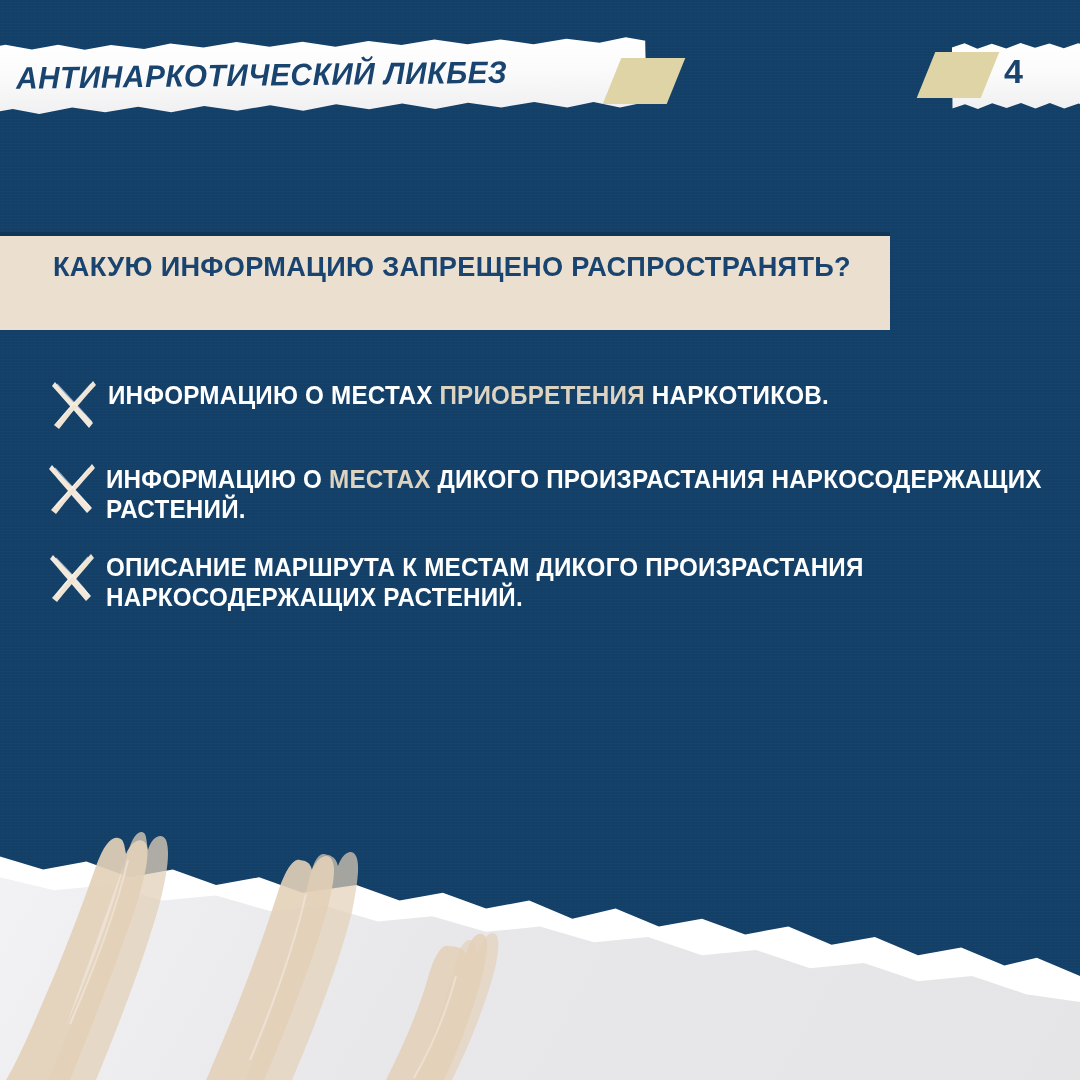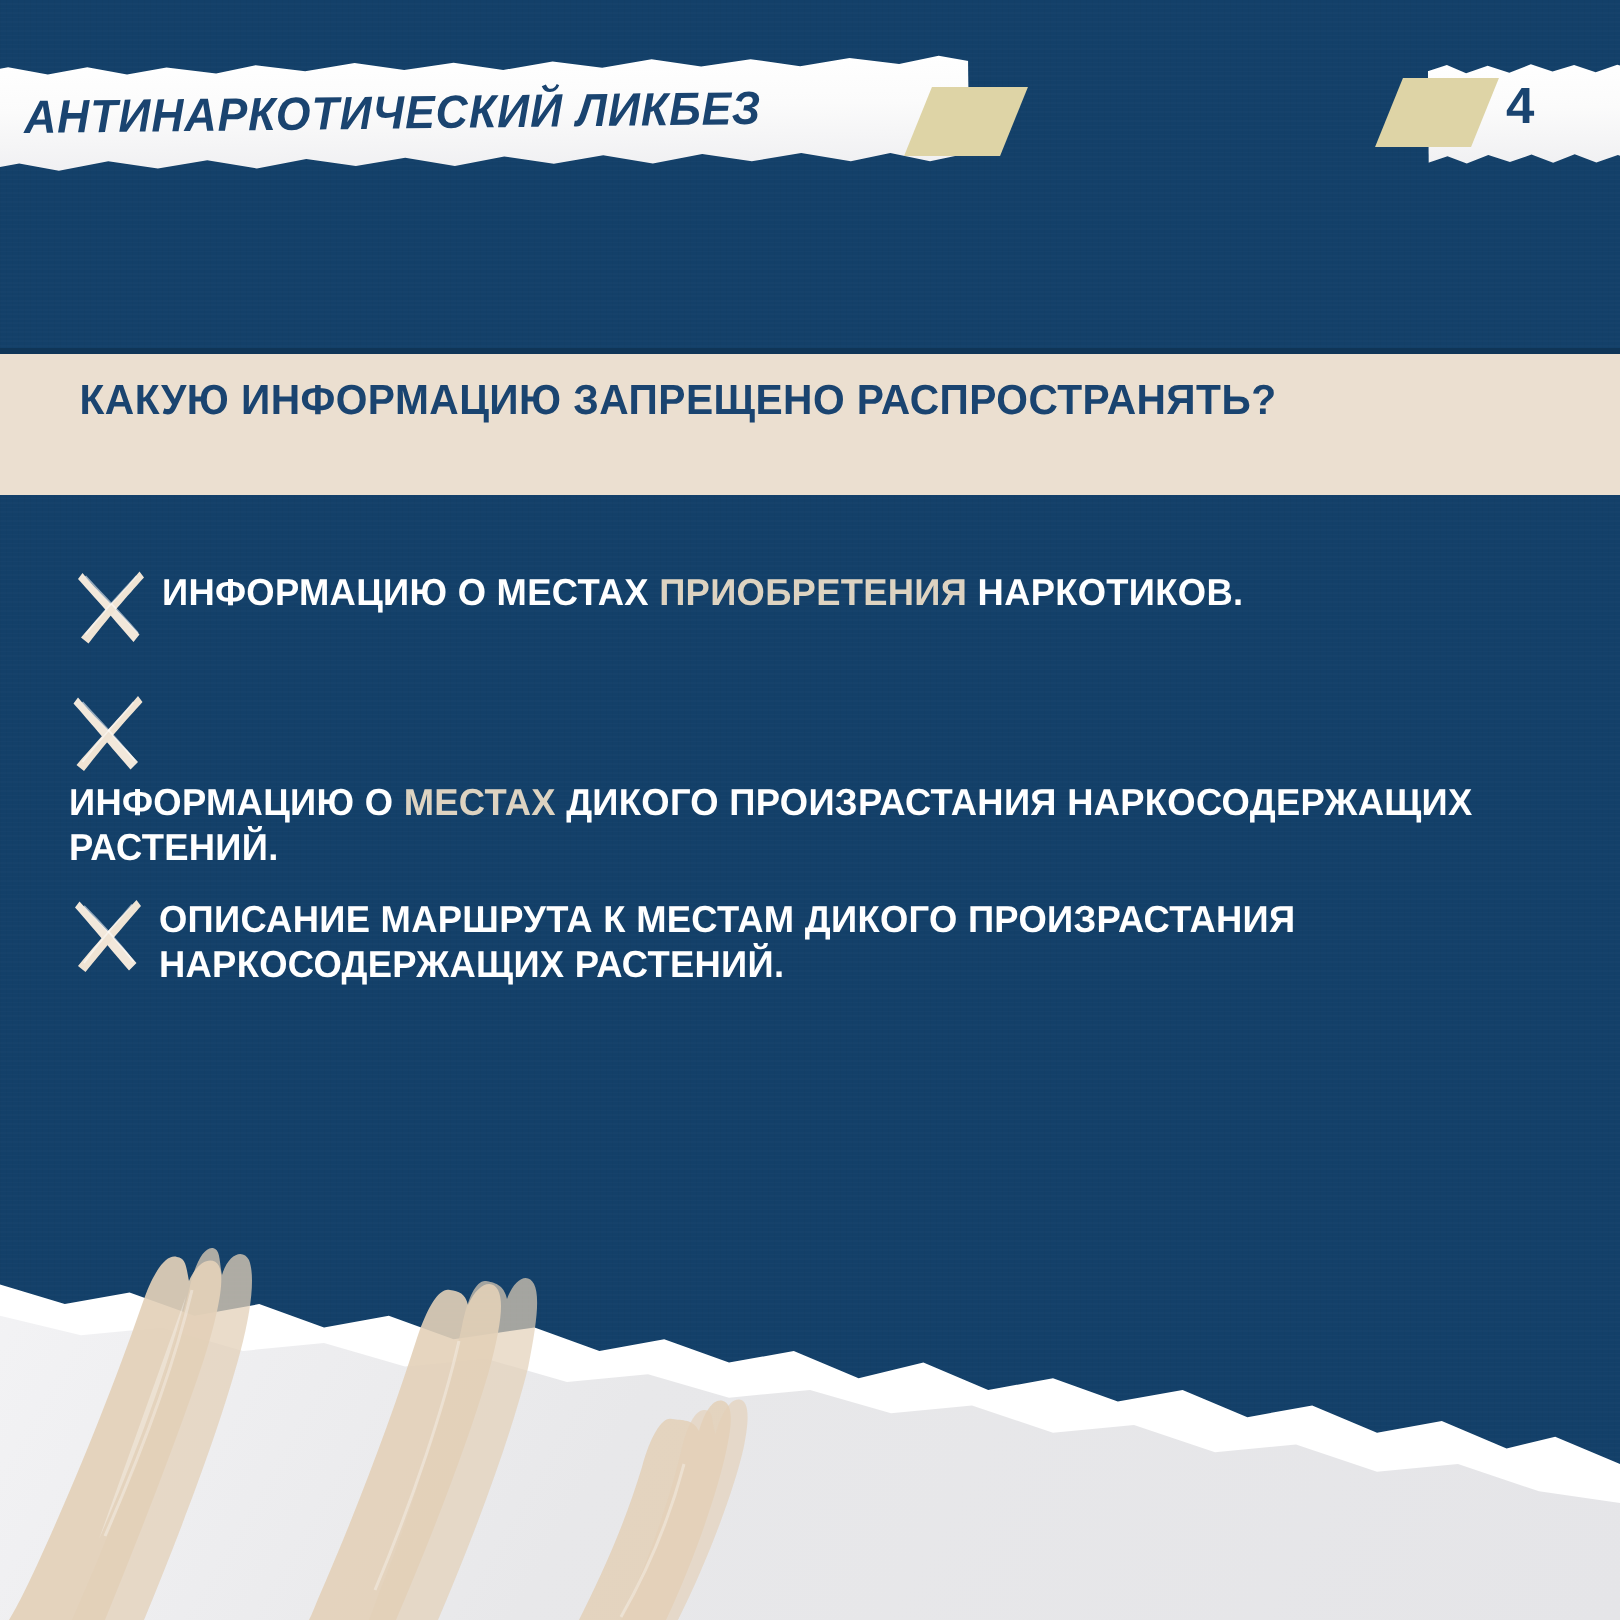--- a/index.html
+++ b/index.html
@@ -90,21 +90,21 @@
   }
   #page-number{
     position:absolute;left:1004px;top:52px;
     font-size:34px;font-weight:700;color:#1a4470;
     letter-spacing:0px;
     z-index:8;
   }
 
   
   #question-band{
-    position:absolute;left:0;top:232px;width:1080px;height:94px;
+    position:absolute;left:0;top:232px;width:890px;height:94px;
     background:#ebdfd0;
     z-index:4;
     border-top:4px solid #0f3557;
   }
   #question-text{
     position:absolute;left:53px;top:14px;width:1000px;
     color:#1a4470;
     font-size:28px;font-weight:700;
     line-height:34px;
     letter-spacing:0.3px;
@@ -140,21 +140,21 @@
     letter-spacing:0.2px;
     transform:scaleX(.97);
     transform-origin:left top;
     padding-top:2px;
   }
   .hl{color:#ddd3c1;}
 
   
   #row-0{margin-bottom:28px;padding-left:48px;}
   #row-1{margin-bottom:28px;}
-  #row-2{margin-bottom:16px;flex-direction:column;}
+  #row-2{margin-bottom:26px;}
 
   
   #bottom-paper{
     position:absolute;left:0;bottom:0;width:1080px;height:260px;z-index:7;
   }
   .paper-layer{position:absolute;left:0;bottom:0;width:1080px;height:260px;}
   #paper-white{
     background:#ffffff;
     -webkit-clip-path:polygon(
       0% 14%,4% 19%,8% 16%,12% 22%,16% 19%,20% 25%,24% 22%,28% 28%,

